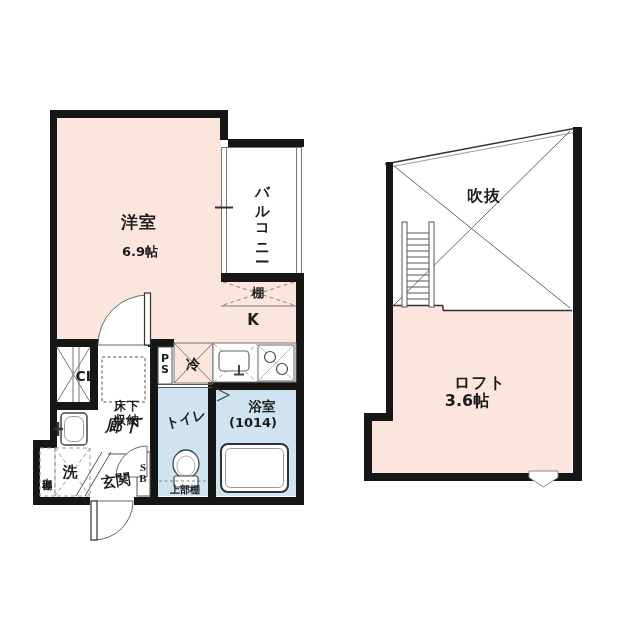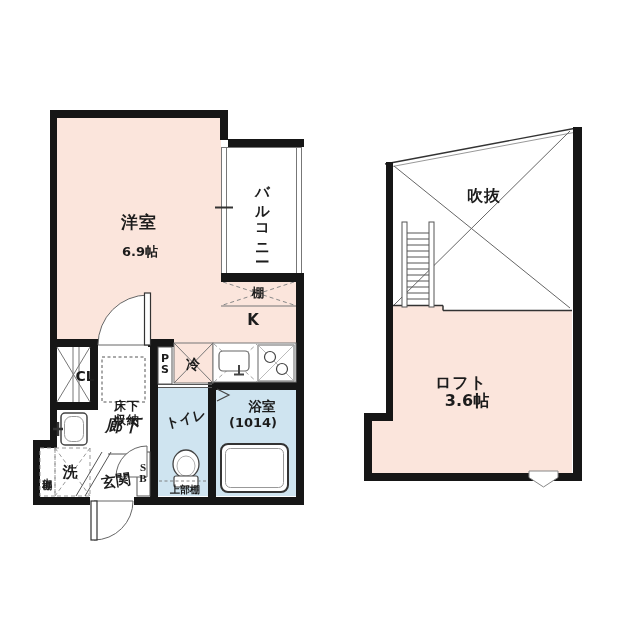--- a/index.html
+++ b/index.html
@@ -214,16 +214,16 @@
   <div class="label" style="left:186px;top:419px;font-size:13.5px;transform:translate(-50%,-50%) rotate(-14deg);">トイレ</div>
   <div class="label" style="left:262px;top:407px;font-size:13.5px;">浴室</div>
   <div class="label" style="left:253px;top:423px;font-size:13px;text-align:center;">(1014)</div>
   <div class="label" style="left:70px;top:473px;font-size:15px;">洗</div>
   <div class="label vtext" style="left:47px;top:471px;font-size:10px;letter-spacing:1px;">上部棚</div>
   <div class="label" style="left:116px;top:481px;font-size:14.5px;transform:translate(-50%,-50%) rotate(-8deg);">玄関</div>
   <div class="label stack" style="left:143px;top:473px;font-size:11px;width:12px;font-family:Liberation Serif, serif;">SB</div>
   <div class="label" style="left:185px;top:490px;font-size:10px;">上部棚</div>
 
   <div class="label" style="left:484px;top:196px;font-size:16px;letter-spacing:1px;">吹抜</div>
-  <div class="label" style="left:461px;top:383px;font-size:16px;letter-spacing:1px;">ロフト</div>
+  <div class="label" style="left:480px;top:383px;font-size:16px;letter-spacing:1px;">ロフト</div>
   <div class="label" style="left:467px;top:401px;font-size:16px;">3.6帖</div>
 
 </div>
 
 </body></html>

